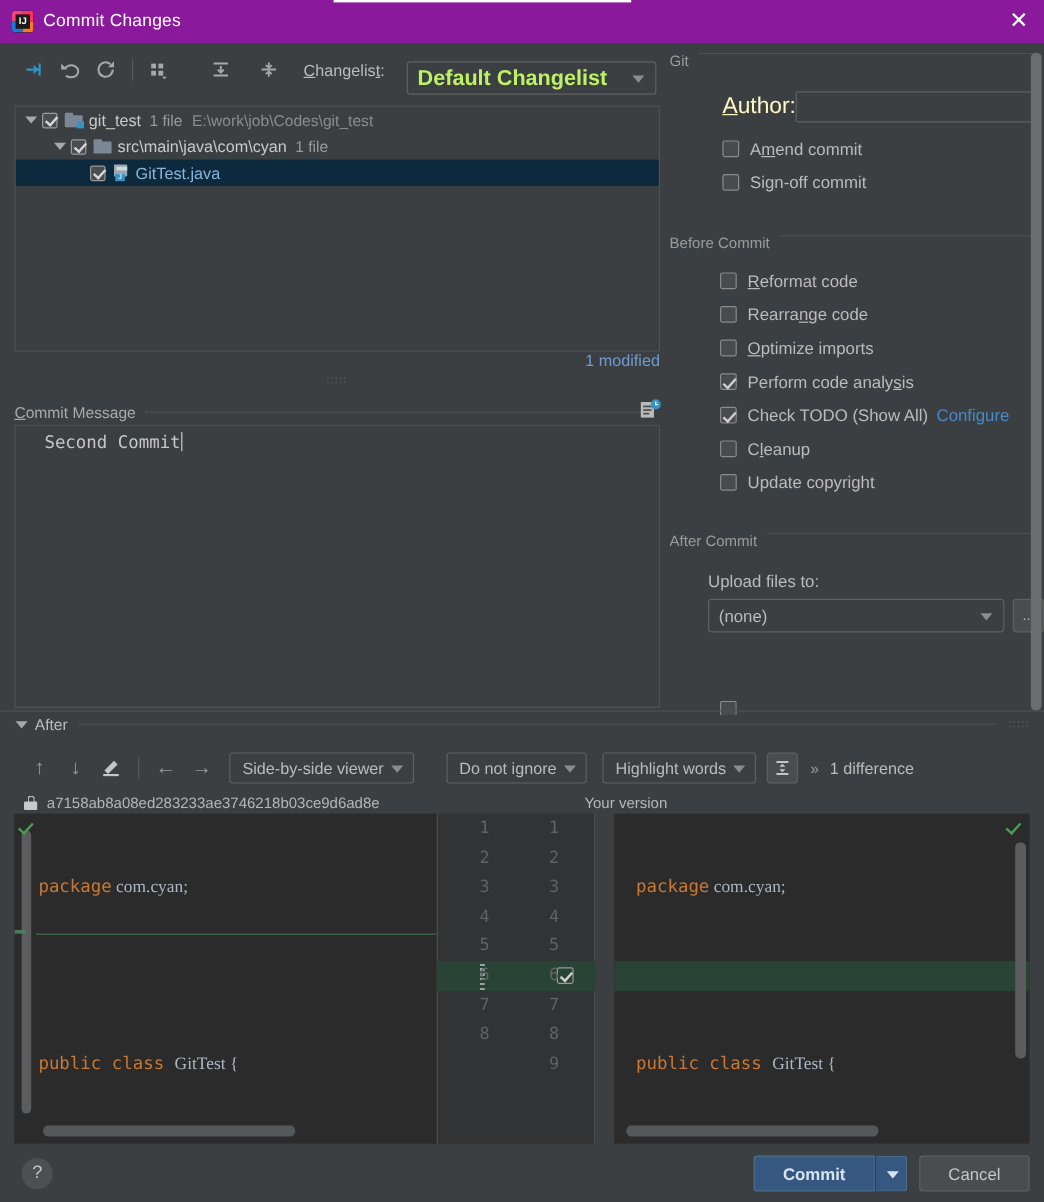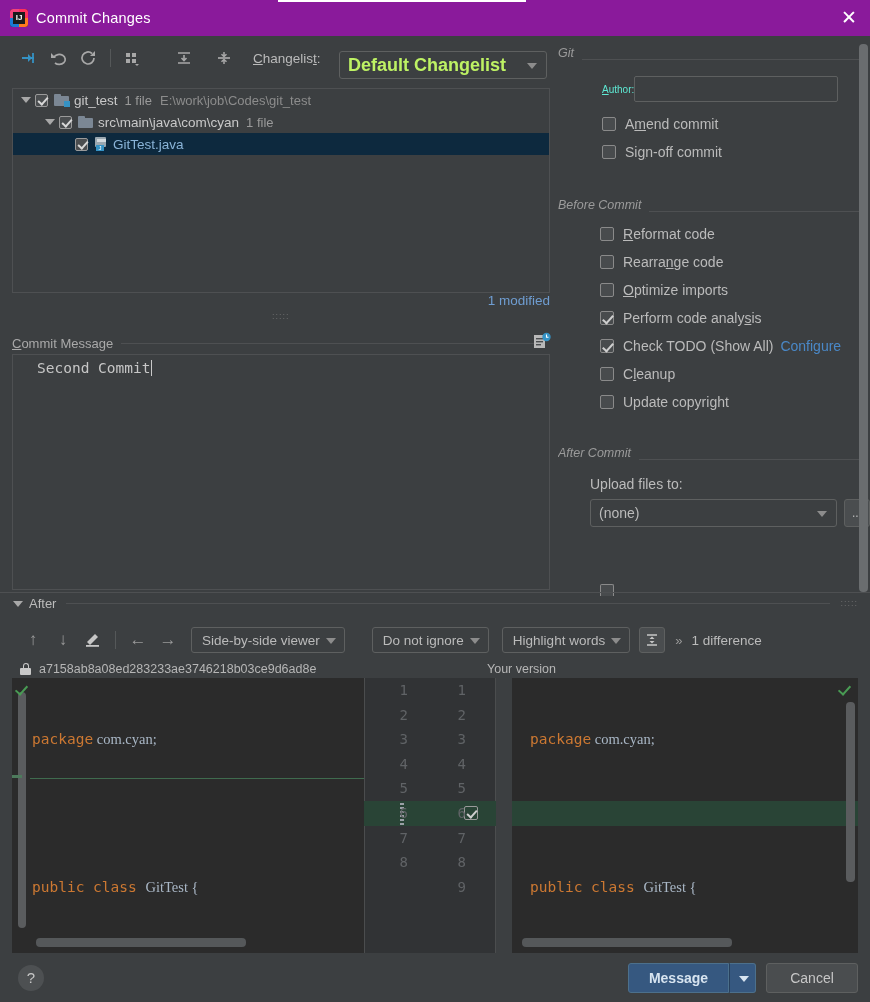--- a/index.html
+++ b/index.html
@@ -82,31 +82,31 @@
   .cm-box{
     position:absolute;left:12px;top:354px;width:538px;height:236px;
     background:#3c3f41;border:1px solid #4e5052;padding:5px 24px;
     font-family:"DejaVu Sans Mono","Liberation Mono",monospace;
     font-size:14.5px;color:#c7c7c7;
   }
   .caret{display:inline-block;width:1px;height:16px;background:#c9c9c9;vertical-align:-3px;}
 
   
   .opts{position:absolute;left:558px;top:44px;width:312px;height:570px;overflow:hidden;}
-  .sec-head{display:flex;align-items:flex-end;height:16px;margin-bottom:4px;font-style:italic;}
+  .sec-head{display:flex;align-items:flex-start;height:16px;margin-bottom:4px;}
   .sec-head .t{color:#9b9b9b;font-size:12.5px;white-space:nowrap;}
   .sec-head .ln{flex:1;height:1px;background:#4e5052;margin-left:8px;margin-right:10px;}
   .opt-row{display:flex;align-items:center;height:28px;padding-left:44px;}
   .opt-row .cb2{width:14px;height:14px;border:1px solid #8a8a8a;background:#484b4d;border-radius:2px;position:relative;margin-right:9px;flex:0 0 auto;cursor:pointer;}
   .opt-row .cb2.on:after{content:'';position:absolute;left:4px;top:0.5px;width:4px;height:9px;border:solid #cfcfcf;border-width:0 2px 2px 0;transform:rotate(42deg);}
   .opt-row .olbl{color:#bbbbbb;font-size:14px;white-space:nowrap;}
   .opt-row .olbl u{text-decoration:underline;}
   .opt-row .cfg{color:#4a88c7;font-size:14px;margin-left:7px;cursor:pointer;white-space:nowrap;}
   .author-row{display:flex;align-items:center;height:30px;padding-left:44px;margin-top:14px;}
-  .author-row .albl{color:#5eead4;font-size:10px;}
+  .author-row .albl{color:#fef9c3;font-size:19px;}
   .author-row .albl u{text-decoration:underline;}
   .author-input{width:204px;height:26px;background:#3c3f41;border:1px solid #5e6060;border-radius:2px;}
   .upload-lbl{padding-left:32px;color:#bbbbbb;font-size:14px;margin-top:16px;margin-bottom:7px;}
   .upload-row{display:flex;align-items:flex-end;padding-left:32px;}
   .upload-combo{width:248px;height:28px;background:#3c3f41;border:1px solid #5e6060;border-radius:3px;position:relative;display:flex;align-items:center;padding:0 8px;cursor:pointer;}
   .upload-combo .uval{color:#bbb;font-size:14px;}
   .upload-combo .arrow{position:absolute;right:9px;top:11px;width:0;height:0;border-left:5px solid transparent;border-right:5px solid transparent;border-top:6px solid #8c8c8c;}
   .dots-btn{width:26px;height:28px;margin-left:7px;background:#4a4d4f;border:1px solid #5e6060;border-radius:3px;color:#bbb;font-size:12px;text-align:center;line-height:26px;cursor:pointer;}
   .opts-scrollbar{position:absolute;right:2px;top:44px;width:10px;height:570px;}
   .opts-scrollbar .thumb{position:absolute;left:1px;top:0px;width:9px;height:548px;background:#6a6d6f;border-radius:4px;cursor:pointer;}
@@ -483,19 +483,19 @@
         
       </div>
       <div class="check-ok" style="right:6px;top:5px"></div>
       <div class="sb-v" style="right:3px;top:24px;height:180px"></div>
       <div class="sb-h" style="left:10px;bottom:6px;width:210px"></div>
     </div>
   </div>
 
   <div class="bottom">
     <div class="help-btn">?</div>
-    <div class="commit-btn">Message</div>
+    <div class="commit-btn">Commit</div>
     <div class="commit-arrow"></div>
     <div class="cancel-btn">Cancel</div>
 
   </div>
 
 </div>
 
 </body></html>

